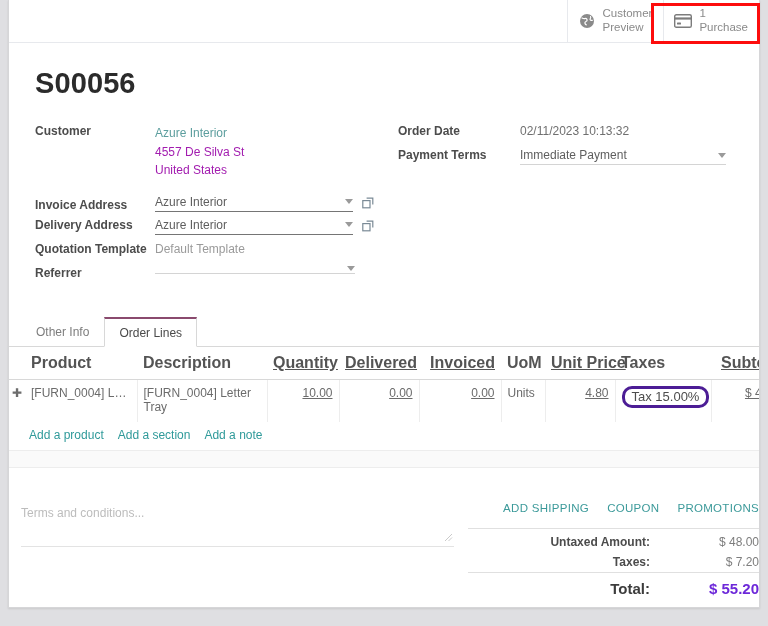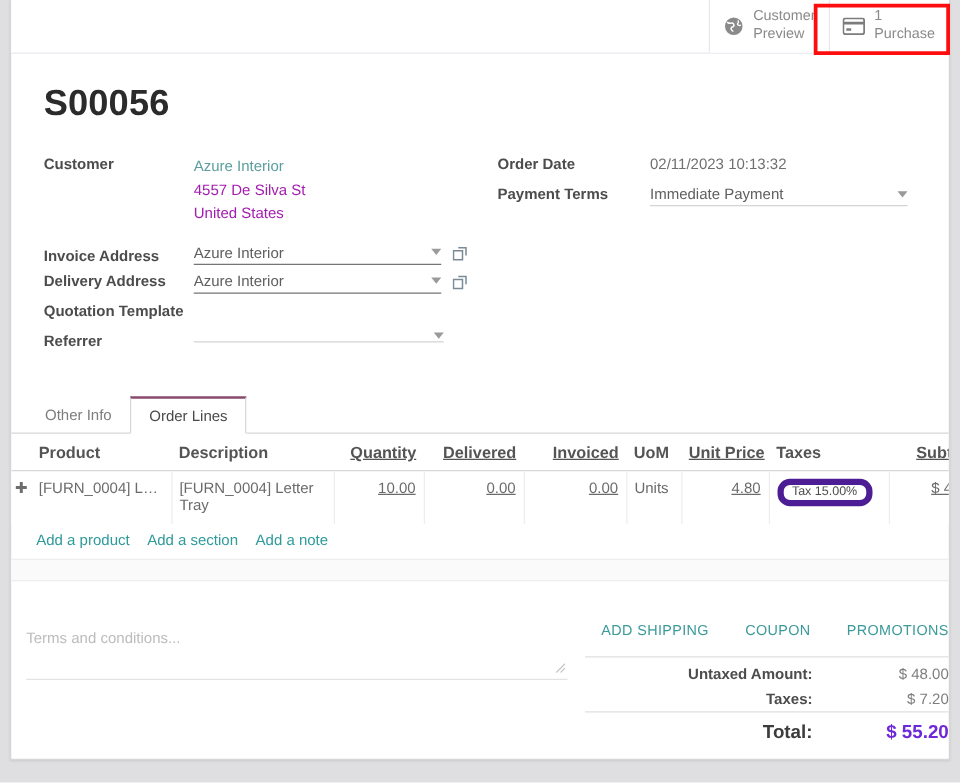--- a/index.html
+++ b/index.html
@@ -201,21 +201,21 @@
     border-collapse: collapse;
     table-layout: fixed;
     font-size: 12px;
   }
   table.lines th {
     font-weight: bold;
     color: #545454;
     padding: 7px 6px 7px 6px;
     border-bottom: 1px solid #d8d8d8;
     white-space: nowrap;
-    font-size: 13px;
+    font-size: 16px;
   }
   table.lines td {
     padding: 6px 6px 8px 6px;
     color: #6b6b6b;
     vertical-align: top;
     border-right: 1px solid #ededed;
   }
   table.lines tr.line-row td { background: #fff; }
   table.lines td.last { border-right: none; }
   .ta-r { text-align: right; text-decoration: underline; }
@@ -229,24 +229,24 @@
   .handle {
     color: #6d6d6d;
     font-size: 12px;
     display: inline-block;
     width: 12px;
     text-align: center;
     cursor: grab;
   }
   .tax-pill {
     display: inline-block;
-    border: 5px solid #4c1d95;
+    border: 3px solid #4c1d95;
     border-radius: 10px;
     padding: 0px 7px 1px 7px;
-    font-size: 10px;
+    font-size: 13px;
     color: #4d4d4d;
     white-space: nowrap;
   }
 
   .add-row td { padding: 7px 6px 9px 6px; border-right: none; }
   .add-links a {
     color: #2f9a9a;
     text-decoration: none;
     margin-right: 14px;
     cursor: pointer;
@@ -282,21 +282,21 @@
     width: 10px;
     height: 10px;
     color: #bdbdbd;
     font-size: 9px;
     line-height: 9px;
   }
 
   .promo-row {
     display: flex;
     justify-content: flex-end;
-    gap: 29px;
+    gap: 18px;
     margin-bottom: 14px;
   }
   .promo-row a {
     color: #3c9a9a;
     font-size: 11.5px;
     text-decoration: none;
     letter-spacing: 0.3px;
     cursor: pointer;
   }
   table.totals {
@@ -412,20 +412,23 @@
               <svg width="12" height="12" viewBox="0 0 12 12" aria-hidden="true">
                 <path d="M4.6 1.2 H10.8 V7.4" fill="none" stroke="#7a8a96" stroke-width="1.2"></path>
                 <rect x="0.8" y="3.6" width="7.2" height="7.2" fill="none" stroke="#7a8a96" stroke-width="1.2"></rect>
               </svg>
             </span>
           </div>
         </div>
 
         <div class="fld">
           <div class="lbl">Quotation Template</div>
+          <div class="val">
+            <span class="static-val">Default Template</span>
+          </div>
         </div>
 
         <div class="fld">
           <div class="lbl">Referrer</div>
           <div class="val" style="display:flex;align-items:center;">
             <div class="m2o light wide">
               <span class="m2o-txt"></span>
               <span class="caret"></span>
             </div>
           </div>

